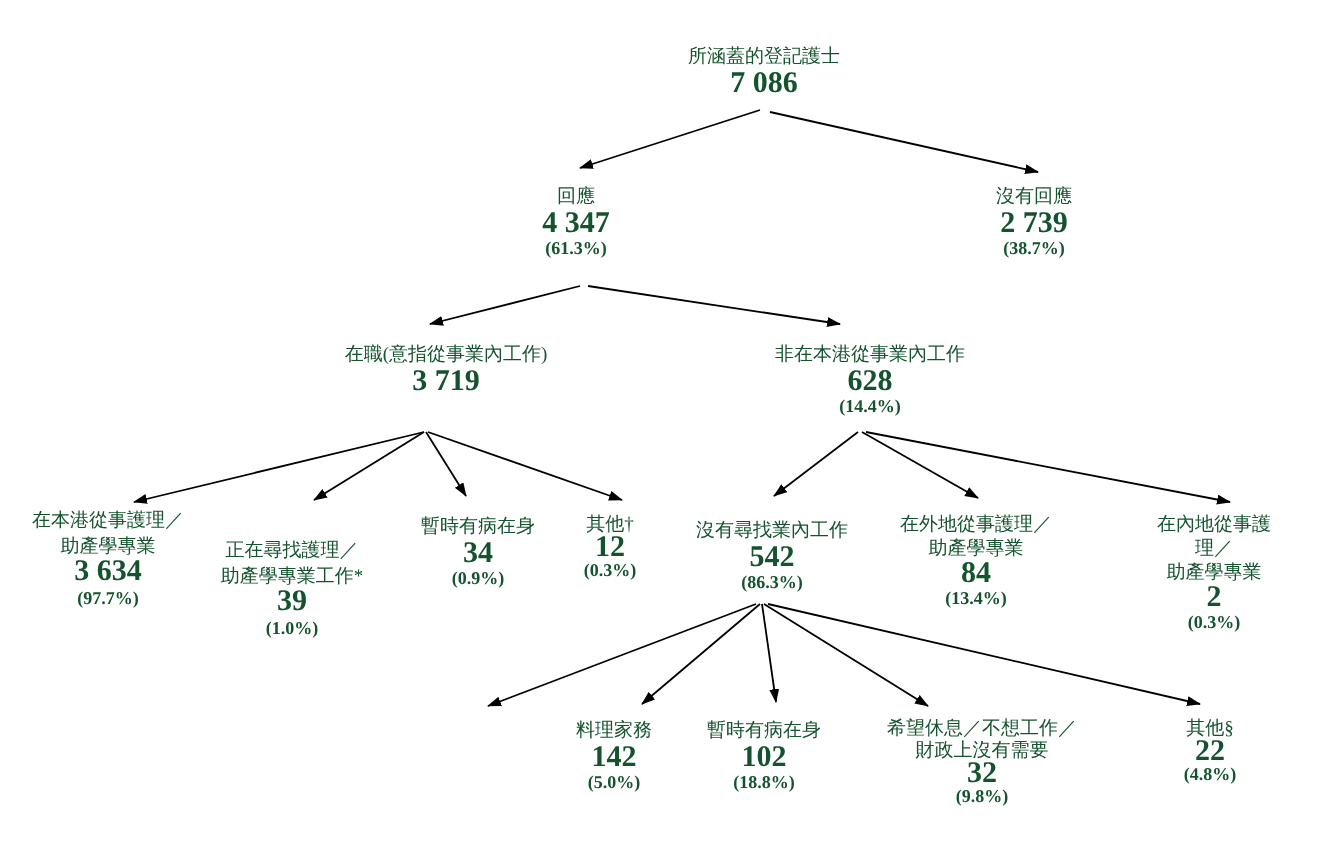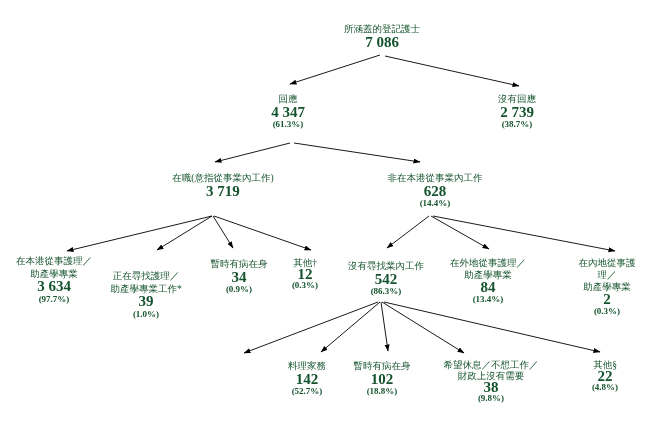--- a/index.html
+++ b/index.html
@@ -116,33 +116,33 @@
     <div class="label">在內地從事護理／
 助產學專業</div>
     <div class="num">2</div>
     <div class="pct">(0.3%)</div>
   </div>
 
 
   <div class="node" style="left:307px;top:360px;">
     <div class="label">料理家務</div>
     <div class="num">142</div>
-    <div class="pct">(52.7%)</div>
+    <div class="pct">(5.0%)</div>
   </div>
 
   <div class="node" style="left:382px;top:360px;">
     <div class="label">暫時有病在身</div>
     <div class="num">102</div>
     <div class="pct">(18.8%)</div>
   </div>
 
   <div class="node tight" style="left:491px;top:360px;">
     <div class="label">希望休息／不想工作／
 財政上沒有需要</div>
-    <div class="num">38</div>
+    <div class="num">32</div>
     <div class="pct">(9.8%)</div>
   </div>
 
   <div class="node tight" style="left:605px;top:360px;">
     <div class="label">其他§</div>
     <div class="num">22</div>
     <div class="pct">(4.8%)</div>
   </div>
 
 </div>

